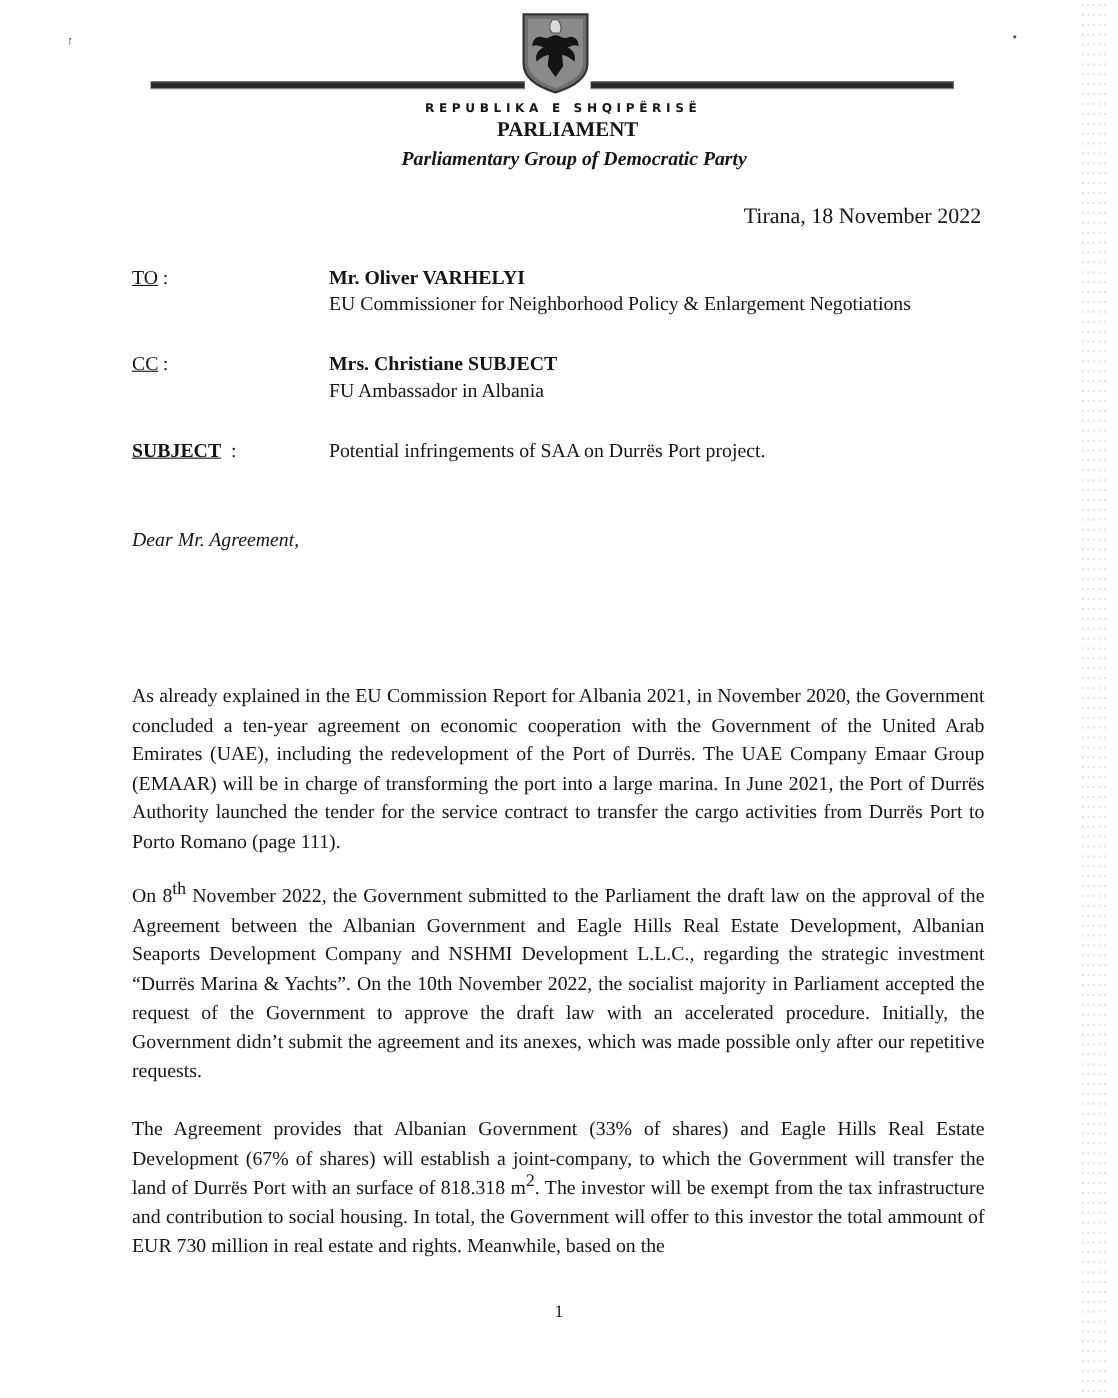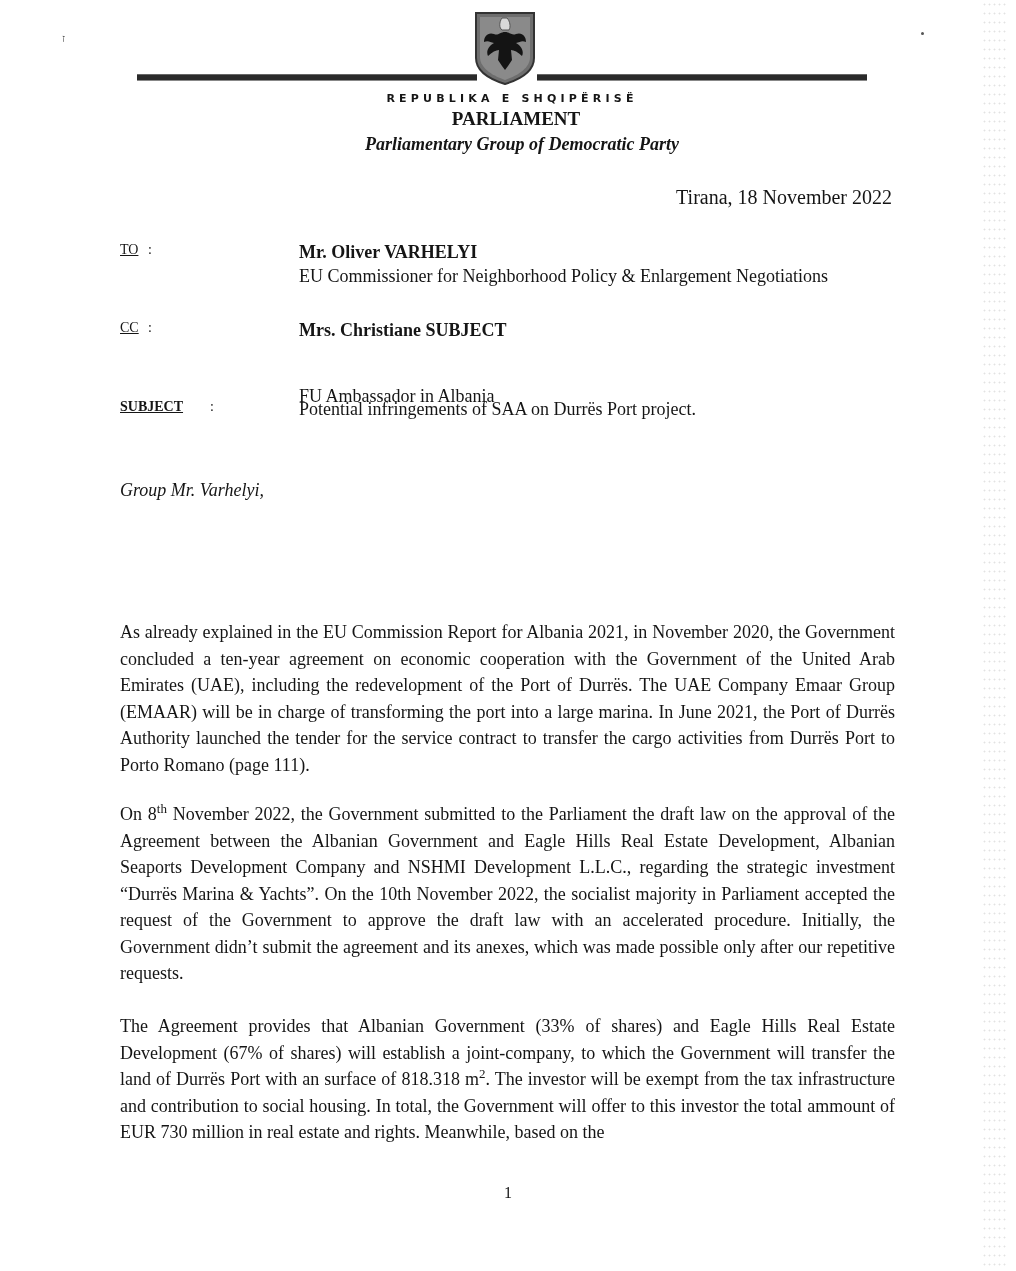--- a/index.html
+++ b/index.html
@@ -24,29 +24,29 @@
 
   .crest { position: absolute; left: 472px; top: 10px; width: 66px; height: 76px; }
 
   .rep { position: absolute; top: 92px; left: 0; width: 1016px; text-align: center;
     font-family: "DejaVu Sans", "Liberation Sans", sans-serif; font-weight: bold; font-size: 11px; letter-spacing: 4.2px; padding-left: 4px; }
   .parl { position: absolute; top: 108px; left: 0; width: 1016px; text-align: center; font-weight: bold; font-size: 19px; padding-left: 8px; }
   .group { position: absolute; top: 134px; left: 0; width: 1016px; text-align: center; font-style: italic; font-weight: bold; font-size: 18px; padding-left: 14px; }
 
   .date { position: absolute; top: 186px; right: 124px; font-size: 20px; }
 
-  .hdr-label { position: absolute; left: 120px; font-size: 14px; text-decoration: underline; }
+  .hdr-label { position: absolute; left: 120px; font-size: 18px; text-decoration: underline; }
   .hdr-label.bold { font-weight: bold; }
   .hdr-value { position: absolute; left: 299px; font-size: 18px; }
   .hdr-value.bold { font-weight: bold; }
 
   .salutation { position: absolute; left: 120px; top: 480px; font-size: 18px; font-style: italic; }
 
   .para { position: absolute; left: 120px; width: 775px; font-size: 18px; line-height: 26.5px; text-align: justify; }
-  .para sup { font-size: 13px; line-height: 0; }
+  .para sup { font-size: 16px; line-height: 0; }
 
   .page-number { position: absolute; top: 1184px; left: 0; width: 1016px; text-align: center; font-size: 16px; }
 </style>
 </head>
 <body>
 
 <div class="page">
 
   <div class="scan-noise"></div>
   <span class="corner-mark">ז</span>
@@ -72,30 +72,30 @@
     <span class="hdr-label" style="top:242px;"><span>TO</span></span>
     <span class="hdr-label" style="top:242px; left:148px; text-decoration:none;">:</span>
     <span class="hdr-value bold" style="top:242px;">Mr. Oliver VARHELYI</span>
     <span class="hdr-value" style="top:266px;">EU Commissioner for Neighborhood Policy &amp; Enlargement Negotiations</span>
   </div>
 
   <div>
     <span class="hdr-label" style="top:320px;"><span>CC</span></span>
     <span class="hdr-label" style="top:320px; left:148px; text-decoration:none;">:</span>
     <span class="hdr-value bold" style="top:320px;">Mrs. Christiane SUBJECT</span>
-    <span class="hdr-value" style="top:345px;margin-top:41px;">FU Ambassador in Albania</span>
+    <span class="hdr-value" style="top:345px;">FU Ambassador in Albania</span>
   </div>
 
   <div>
     <span class="hdr-label bold" style="top:399px;"><span>SUBJECT</span></span>
     <span class="hdr-label" style="top:399px; left:210px; text-decoration:none;">:</span>
     <span class="hdr-value" style="top:399px;">Potential infringements of SAA on Durrës Port project.</span>
   </div>
 
-  <div class="salutation">Group Mr. Varhelyi,</div>
+  <div class="salutation">Dear Mr. Agreement,</div>
 
 
   <p class="para" style="top:619px; margin:0;">As already explained in the EU Commission Report for Albania 2021, in November 2020, the Government concluded a ten-year agreement on economic cooperation with the Government of the United Arab Emirates (UAE), including the redevelopment of the Port of Durrës. The UAE Company Emaar Group (EMAAR) will be in charge of transforming the port into a large marina. In June 2021, the Port of Durrës Authority launched the tender for the service contract to transfer the cargo activities from Durrës Port to Porto Romano (page 111).</p>
 
   <p class="para" style="top:801px; margin:0;"><span>On 8</span><sup>th</sup><span> November 2022, the Government submitted to the Parliament the draft law on the approval of the Agreement between the Albanian Government and Eagle Hills Real Estate Development, Albanian Seaports Development Company and NSHMI Development L.L.C., regarding the strategic investment “Durrës Marina &amp; Yachts”. On the 10th November 2022, the socialist majority in Parliament accepted the request of the Government to approve the draft law with an accelerated procedure. Initially, the Government didn’t submit the agreement and its anexes, which was made possible only after our repetitive requests.</span></p>
 
   <p class="para" style="top:1013px; margin:0;"><span>The Agreement provides that Albanian Government (33% of shares) and Eagle Hills Real Estate Development (67% of shares) will establish a joint-company, to which the Government will transfer the land of Durrës Port with an surface of 818.318 m</span><sup>2</sup><span>. The investor will be exempt from the tax infrastructure and contribution to social housing. In total, the Government will offer to this investor the total ammount of EUR 730 million in real estate and rights. Meanwhile, based on the</span></p>
 
   <div class="page-number">1</div>
 </div>

